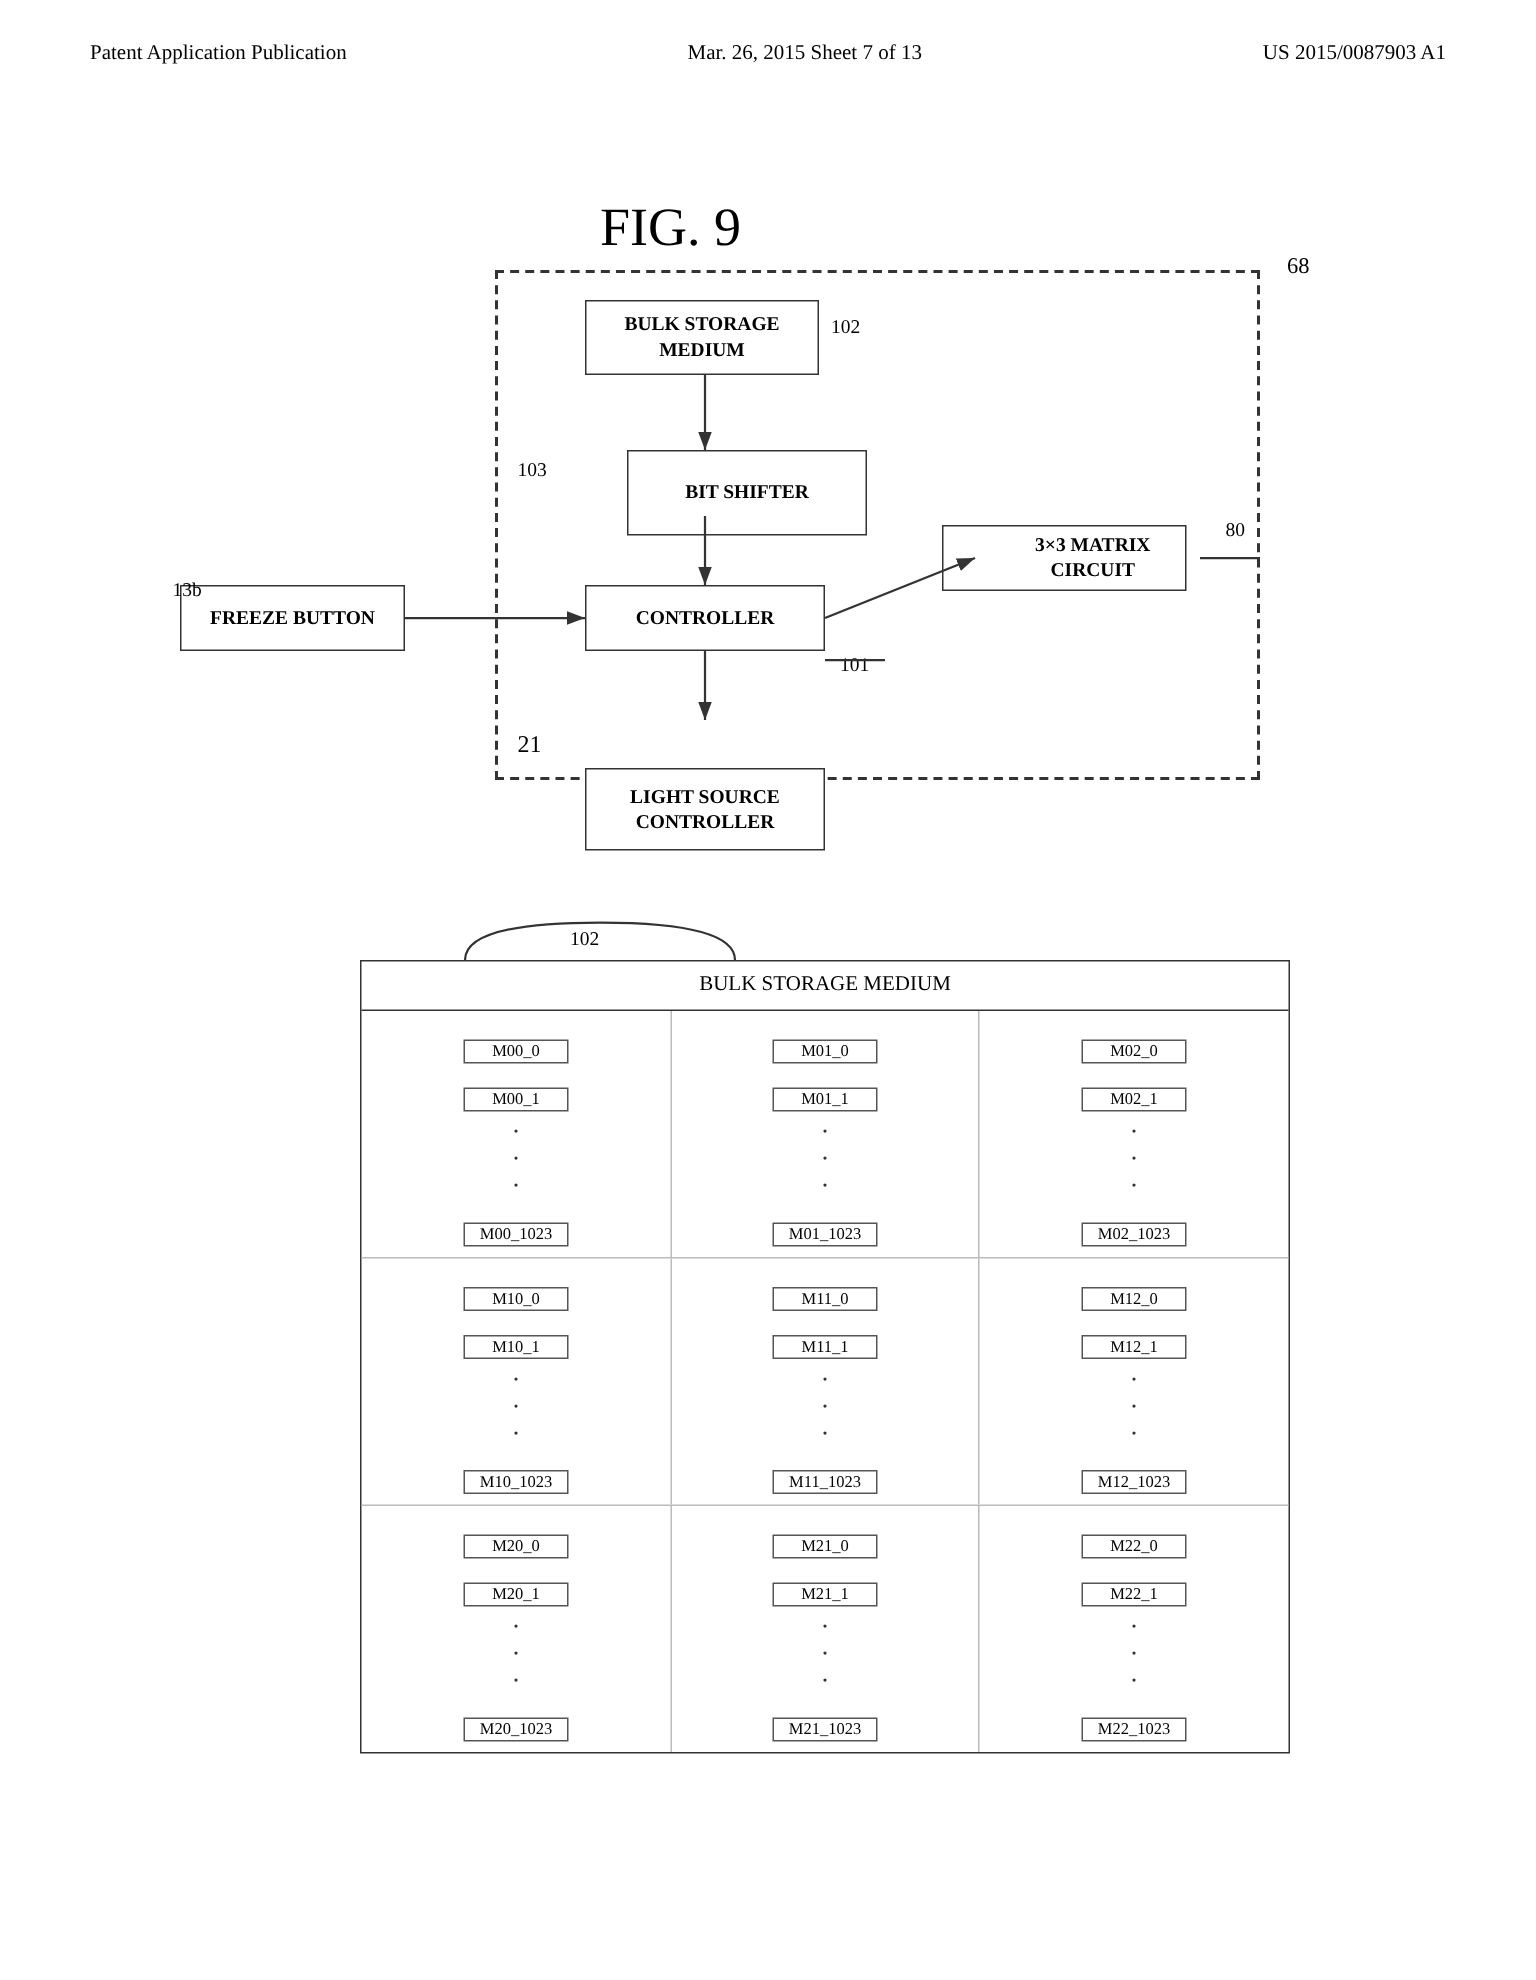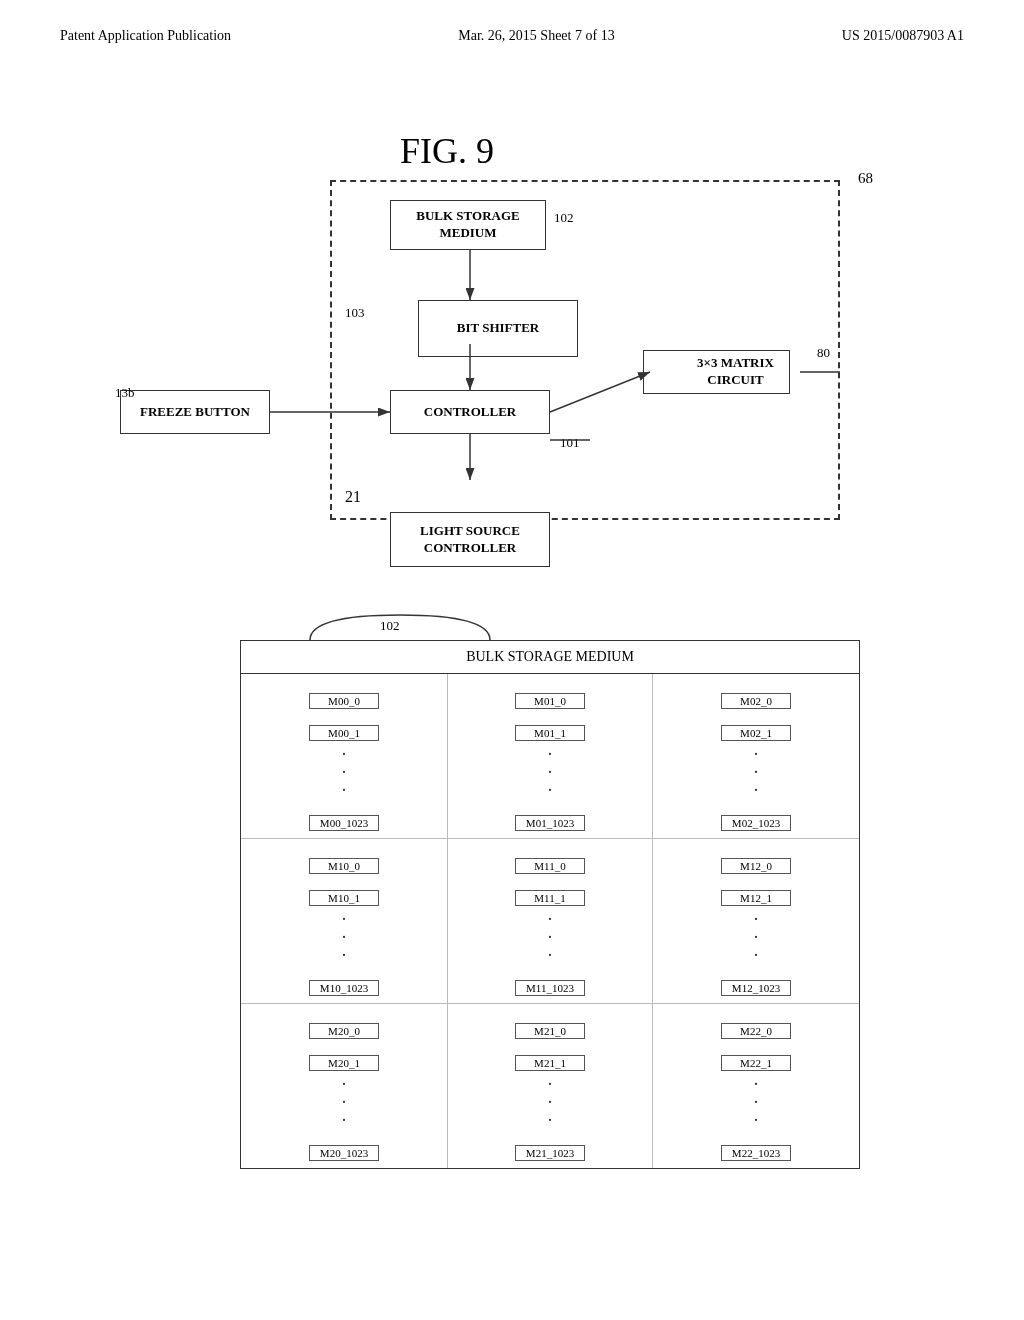--- a/index.html
+++ b/index.html
@@ -91,22 +91,22 @@
     .controller-box {
       top: 260px;
       left: 330px;
       width: 160px;
       height: 44px;
     }
 
     
     .matrix-box {
       top: 220px;
-      left: 583px;
-      width: 147px;
+      left: 568px;
+      width: 163px;
       height: 44px;
       padding-left: 38px;
     }
 
     
     .freeze-button-box {
       top: 260px;
       left: 60px;
       width: 150px;
       height: 44px;

